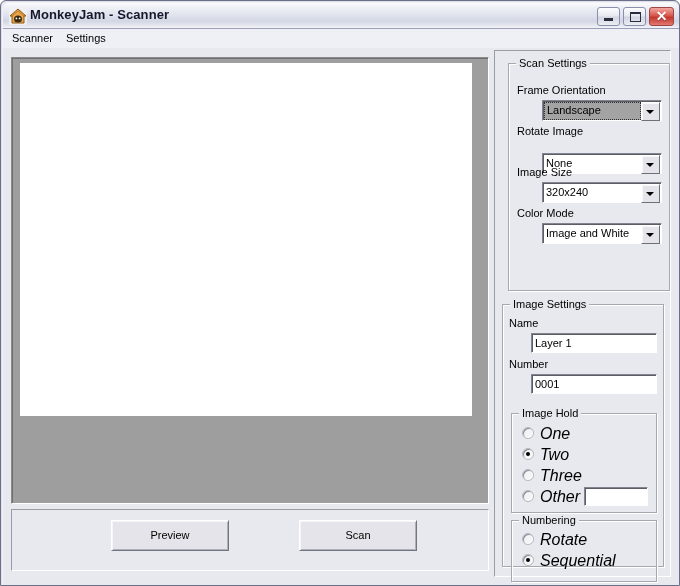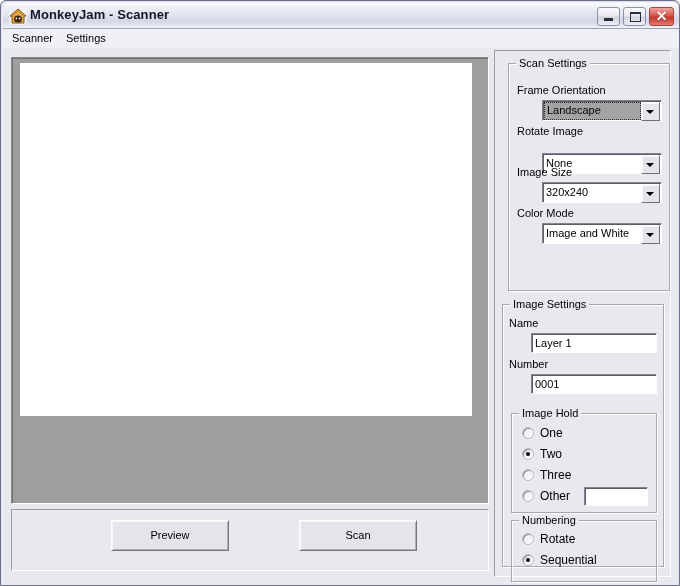--- a/index.html
+++ b/index.html
@@ -311,24 +311,25 @@
     content: "";
     position: absolute;
     left: 3px; top: 3px;
     width: 4px; height: 4px;
     border-radius: 50%;
     background: #000000;
   }
   .radio-label {
     position: absolute;
     left: 18px; top: 0px;
-    font-size: 12px;
+    font-size: 16px;
     line-height: 15px;
     color: #000;
     white-space: nowrap;
+    font-style: italic;
   }
 </style>
 </head>
 <body>
 
 <div class="window">
   <div class="win-inner-edge"></div>
 
   <div class="titlebar">
     <svg class="title-icon" viewBox="0 0 18 18">

